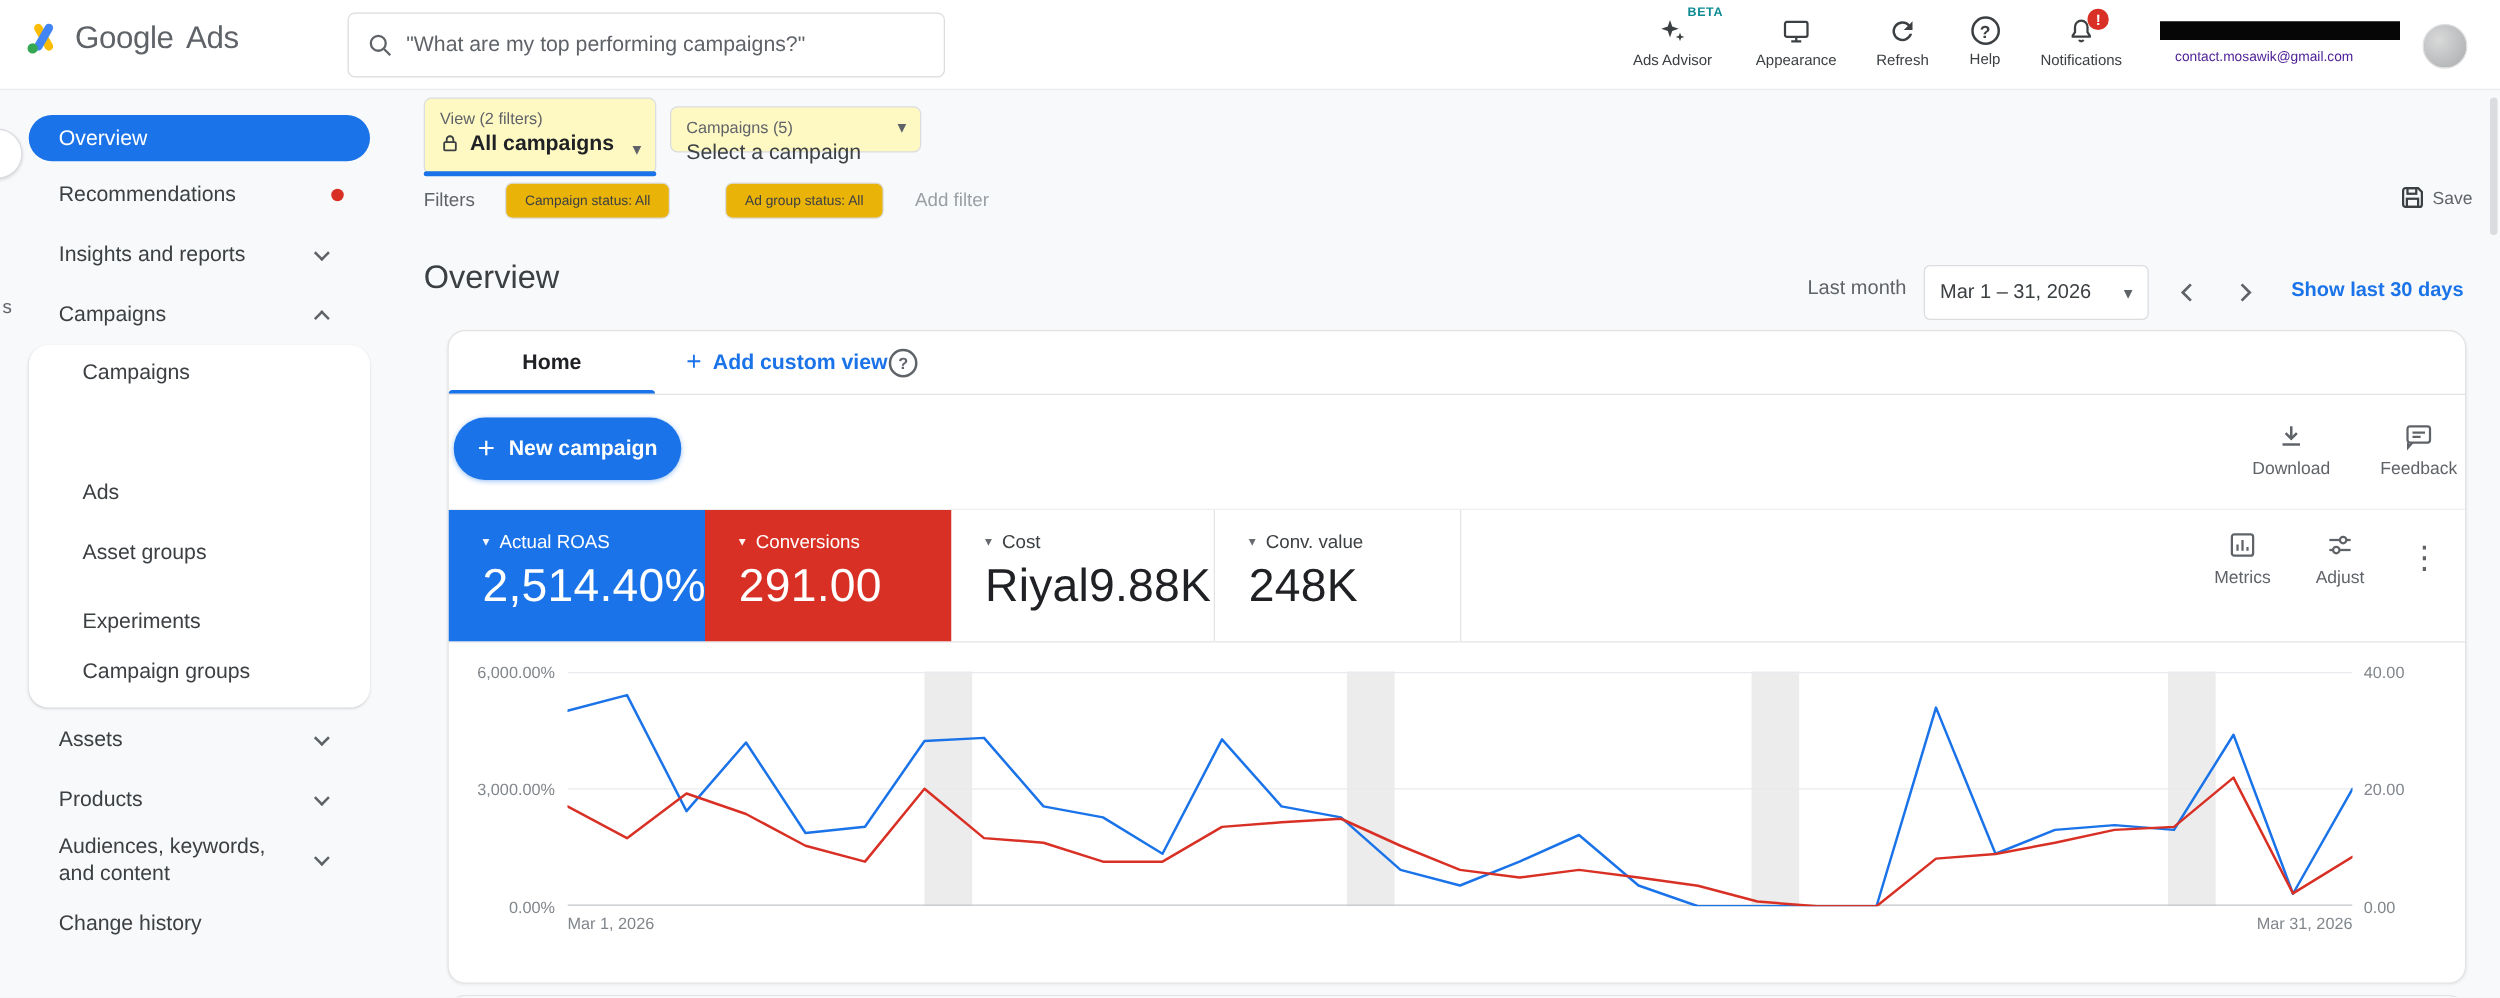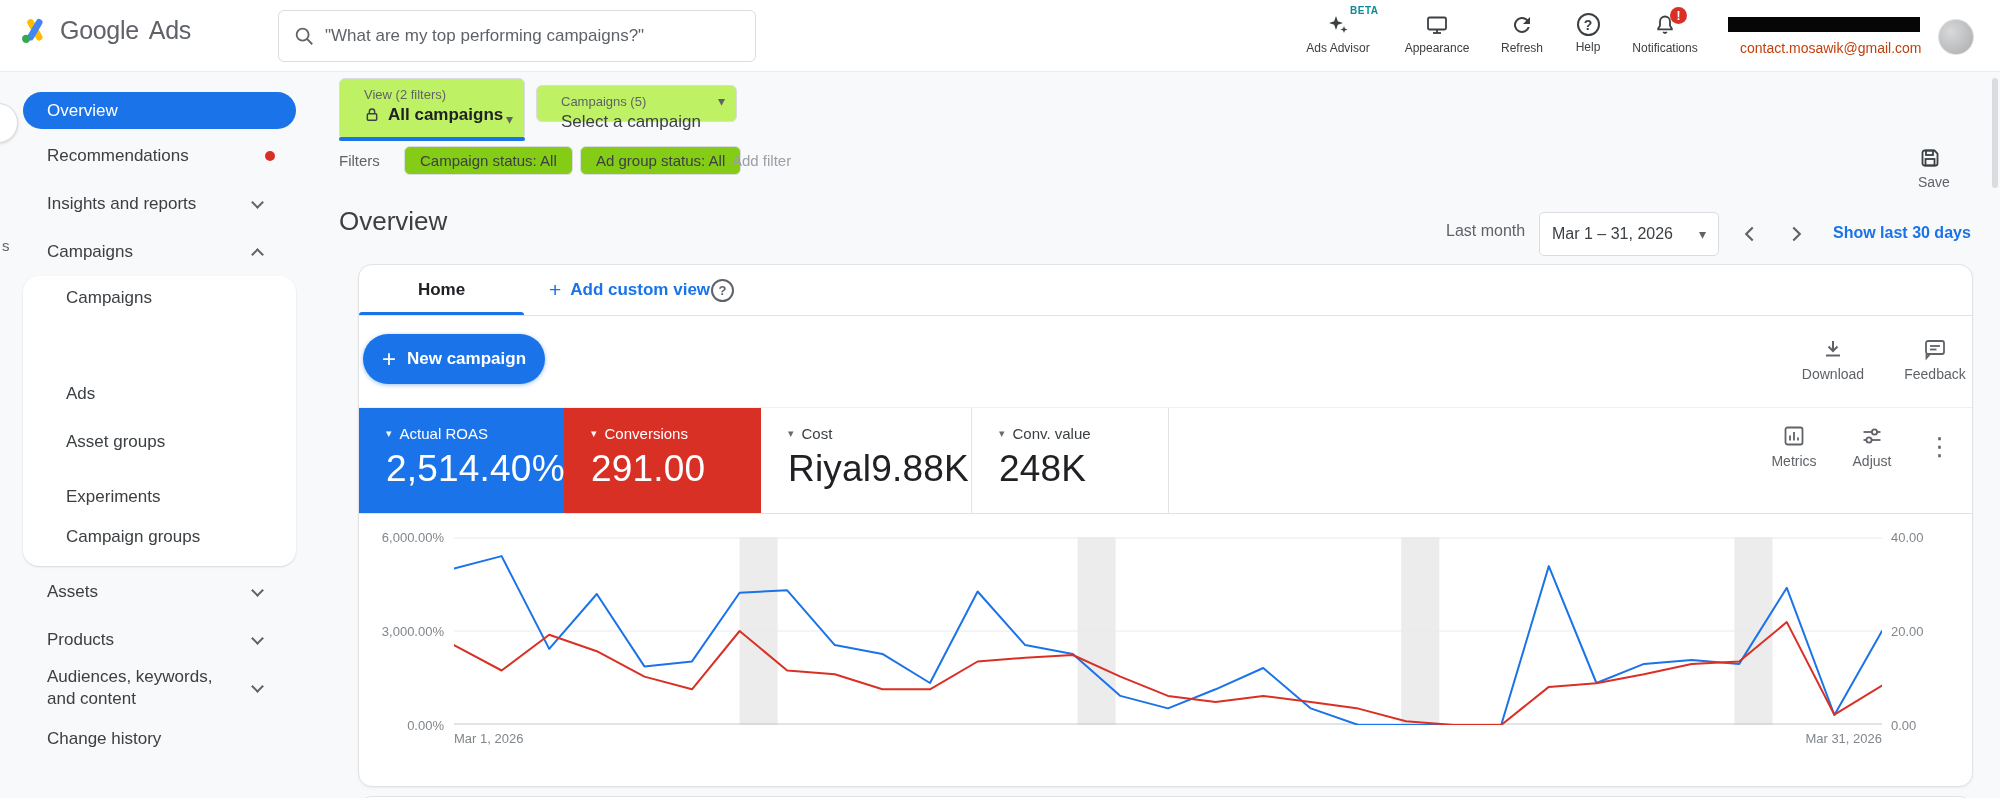--- a/index.html
+++ b/index.html
@@ -12,49 +12,49 @@
   .logo{position:absolute;left:20px;top:16px;display:flex;align-items:flex-start;gap:10px;cursor:pointer}
   .logo-text{font-size:25px;color:#5f6368;letter-spacing:-.3px}
   .searchbox{position:absolute;left:278px;top:10px;width:478px;height:52px;border:1px solid #dadce0;border-radius:6px;background:#fff;display:flex;align-items:center;padding:0 14px;gap:10px}
   .searchbox input{flex:1;border:none;outline:none;font-family:inherit;font-size:17px;color:#3c4043;background:transparent}
   .searchbox input::placeholder{color:#5f6368}
   .tb-item{position:absolute;top:13px;display:flex;flex-direction:column;align-items:center;gap:4px;cursor:pointer}
   .tb-item .lbl{font-size:12px;color:#3c4043;white-space:nowrap}
   .badge-beta{position:absolute;top:-8px;left:calc(50% + 12px);font-size:10px;font-weight:700;color:#0c8b93;letter-spacing:.5px}
   .badge-alert{position:absolute;top:-6px;left:calc(50% + 5px);width:17px;height:17px;border-radius:50%;background:#d93025;color:#fff;font-size:12px;font-weight:700;display:flex;align-items:center;justify-content:center}
   .redact{position:absolute;left:1728px;top:17px;width:192px;height:15px;background:#060606}
-  .email{position:absolute;left:1740px;top:40px;font-size:14px;color:#c2410c}
+  .email{position:absolute;left:1740px;top:40px;font-size:11px;color:#4c1d95}
   .avatar{position:absolute;left:1938px;top:19px;width:36px;height:36px;border-radius:50%;background:radial-gradient(circle at 35% 35%,#d9d9d9,#a8abae);border:1px solid #e0e0e0;cursor:pointer}
 
   
   .drawer-circle{position:absolute;left:-22px;top:103px;width:40px;height:40px;border-radius:50%;background:#fff;border:1px solid #dadce0;box-shadow:0 1px 3px rgba(0,0,0,.15);z-index:4;cursor:pointer}
   .rail-s{position:absolute;left:2px;top:237px;font-size:15px;color:#5f6368;z-index:4}
   .scroll-thumb{position:absolute;left:1992px;top:78px;width:6px;height:110px;border-radius:3px;background:#dadce0}
 
   
   .sidebar{position:absolute;left:0;top:72px;width:338px;bottom:0}
   .nav-pill{position:absolute;left:23px;top:20px;width:273px;height:37px;background:#1a73e8;border-radius:19px;color:#fff;display:flex;align-items:center;padding-left:24px;font-size:17px;cursor:pointer}
   .nav-row{position:absolute;left:23px;width:273px;height:34px;display:flex;align-items:center;padding-left:24px;font-size:17px;color:#3c4043;cursor:pointer}
   .chev{width:9px;height:9px;border-right:2px solid #5f6368;border-bottom:2px solid #5f6368;display:inline-block;position:absolute;right:34px}
   .chev.down{transform:rotate(45deg);margin-top:-4px}
   .chev.up{transform:rotate(-135deg);margin-top:4px}
   .red-dot{position:absolute;left:265px;width:10px;height:10px;border-radius:50%;background:#d93025}
   .nav-card{position:absolute;left:23px;top:204px;width:273px;height:290px;background:#fff;border-radius:16px;box-shadow:0 1px 2px rgba(60,64,67,.18)}
   .nav-sub{position:absolute;left:43px;height:34px;display:flex;align-items:center;font-size:17px;color:#3c4043;cursor:pointer;width:210px}
 
   
-  .combo{position:absolute;background:#bef264;border:1px solid #dadce0;border-radius:6px;padding:8px 34px 8px 24px;cursor:pointer}
+  .combo{position:absolute;background:#fef9c3;border:1px solid #dadce0;border-radius:6px;padding:8px 34px 8px 12px;cursor:pointer}
   .combo .clabel{font-size:13px;color:#5f6368;white-space:nowrap}
   .combo .cvalue{display:flex;align-items:center;gap:8px;font-size:17px;font-weight:700;color:#202124;margin-top:3px;white-space:nowrap}
   .combo .arrow{position:absolute;right:11px;bottom:12px;color:#5f6368;font-size:14px}
   .combo.selected::after{content:"";position:absolute;left:-1px;right:-1px;bottom:-2px;height:4px;background:#1a73e8;border-radius:2px}
   .filters-label{position:absolute;left:339px;top:152px;font-size:15px;color:#5f6368}
-  .chip{position:absolute;top:146px;height:29px;border:1px solid #dadce0;background:#84cc16;border-radius:6px;display:flex;align-items:center;padding:11px 15px;font-size:15px;color:#3c4043;cursor:pointer;white-space:nowrap}
+  .chip{position:absolute;top:146px;height:29px;border:1px solid #dadce0;background:#eab308;border-radius:6px;display:flex;align-items:center;padding:11px 15px;font-size:11px;color:#3c4043;cursor:pointer;white-space:nowrap}
   .add-filter{position:absolute;left:732px;top:152px;font-size:15px;color:#9aa0a6;cursor:pointer}
-  .save-ctl{position:absolute;left:1918px;top:146px;width:66px;display:flex;flex-direction:column;align-items:flex-start;gap:4px;color:#5f6368;font-size:14px;cursor:pointer}
+  .save-ctl{position:absolute;left:1918px;top:146px;width:66px;display:flex;flex-direction:row;align-items:center;gap:4px;color:#5f6368;font-size:14px;cursor:pointer}
 
   
   .page-title{position:absolute;left:339px;top:206px;font-size:26px;font-weight:400;color:#3c4043}
   .last-month{position:absolute;left:1446px;top:222px;font-size:16px;color:#5f6368}
   .date-select{position:absolute;left:1539px;top:212px;width:180px;height:44px;border:1px solid #dadce0;border-radius:5px;background:#fff;display:flex;align-items:center;justify-content:space-between;padding:0 12px;font-size:16px;color:#3c4043;cursor:pointer;white-space:nowrap}
   .pager{position:absolute;top:221px;width:26px;height:26px;color:#5f6368;cursor:pointer}
   .link{position:absolute;left:1833px;top:224px;color:#1a73e8;font-size:16px;font-weight:700;cursor:pointer;white-space:nowrap}
 
   
   .main-card{position:absolute;left:358px;top:264px;width:1615px;height:523px;background:#fff;border:1px solid #e3e3e3;border-radius:14px;box-shadow:0 1px 2px rgba(60,64,67,.08)}

